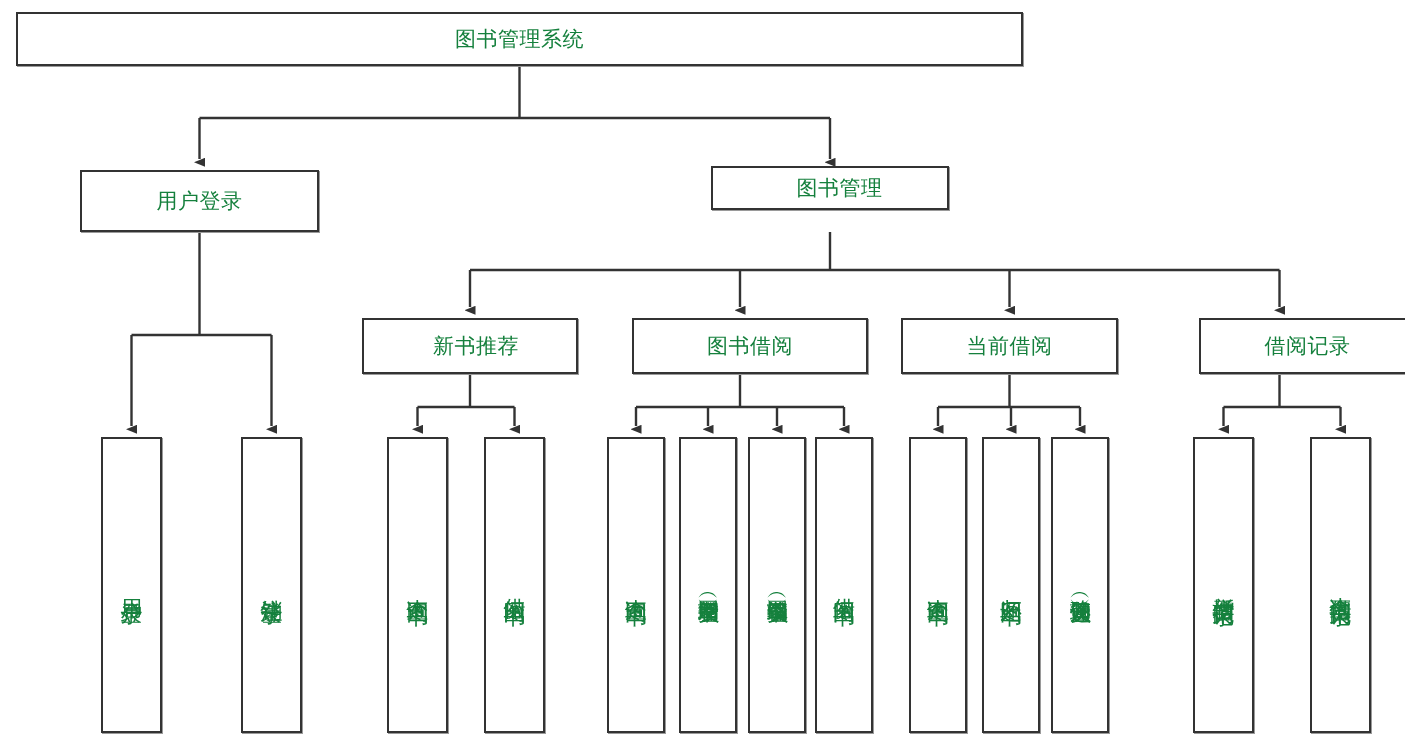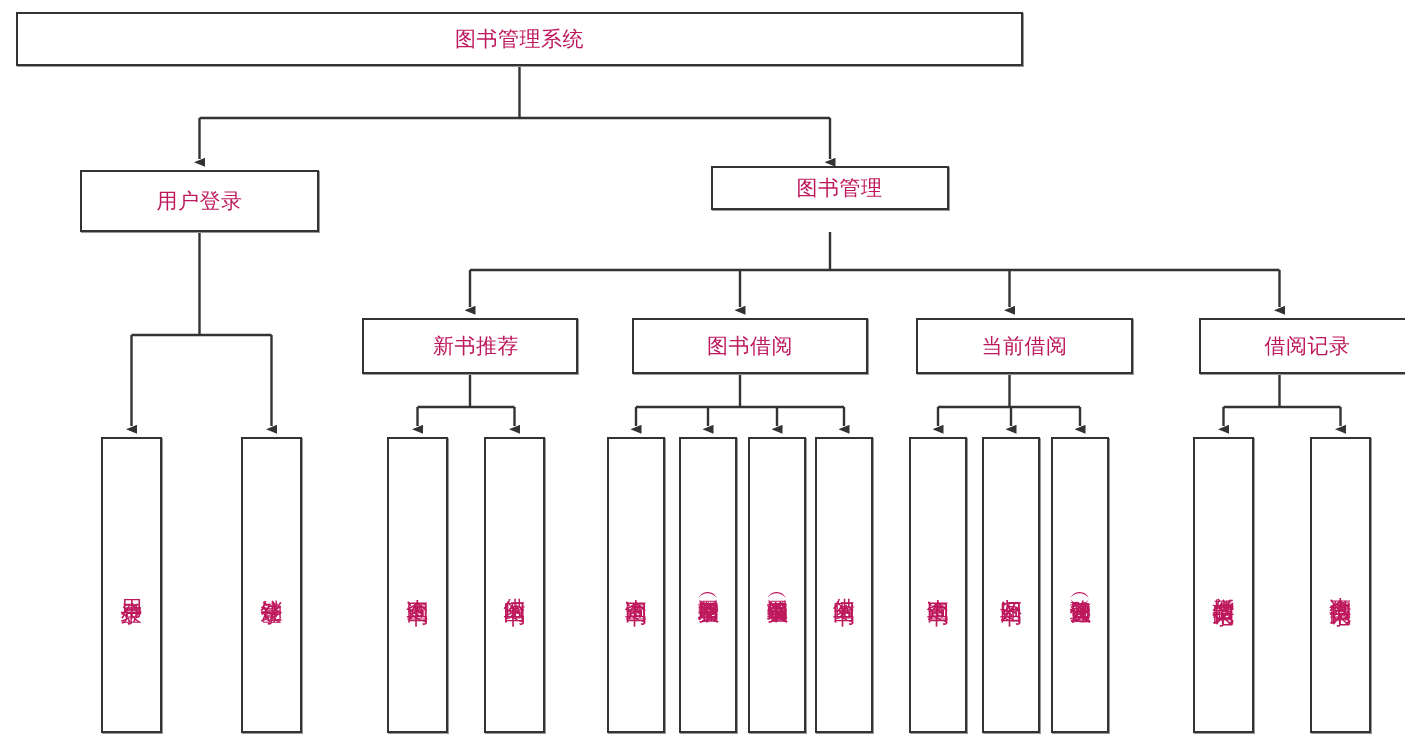--- a/index.html
+++ b/index.html
@@ -28,21 +28,21 @@
   }
   .node {
     position: absolute;
     box-sizing: border-box;
     background: #ffffff;
     border: 2px solid #333333;
     box-shadow: 1px 1px 0 0 #9a9a9a;
     display: flex;
     align-items: center;
     justify-content: center;
-    color: #be185d;
+    color: #15803d;
     overflow: hidden;
   }
   .node-label {
     display: block;
     text-align: center;
     letter-spacing: 0.5px;
     line-height: 1.18;
     white-space: nowrap;
   }
   .node.horizontal .node-label {
@@ -137,21 +137,21 @@
       </div>
       <div class="node vertical" style="left: 241px; top: 437px; width: 61px; height: 296px;">
         <span class="node-label">注销登录</span>
       </div>
       <div class="node horizontal" style="left: 362px; top: 318px; width: 216px; height: 56px; padding-left: 12px;">
         <span class="node-label">新书推荐</span>
       </div>
       <div class="node horizontal" style="left: 632px; top: 318px; width: 236px; height: 56px;">
         <span class="node-label">图书借阅</span>
       </div>
-      <div class="node horizontal" style="left: 901px; top: 318px; width: 217px; height: 56px; margin-left: 15px;">
+      <div class="node horizontal" style="left: 901px; top: 318px; width: 217px; height: 56px;">
         <span class="node-label">当前借阅</span>
       </div>
       <div class="node horizontal" style="left: 1171px; top: 318px; width: 217px; height: 56px; margin-left: 28px;">
         <span class="node-label">借阅记录</span>
       </div>
       <div class="node vertical" style="left: 387px; top: 437px; width: 61px; height: 296px;">
         <span class="node-label">查询图书</span>
       </div>
       <div class="node vertical" style="left: 484px; top: 437px; width: 61px; height: 296px;">
         <span class="node-label">借阅图书</span>

